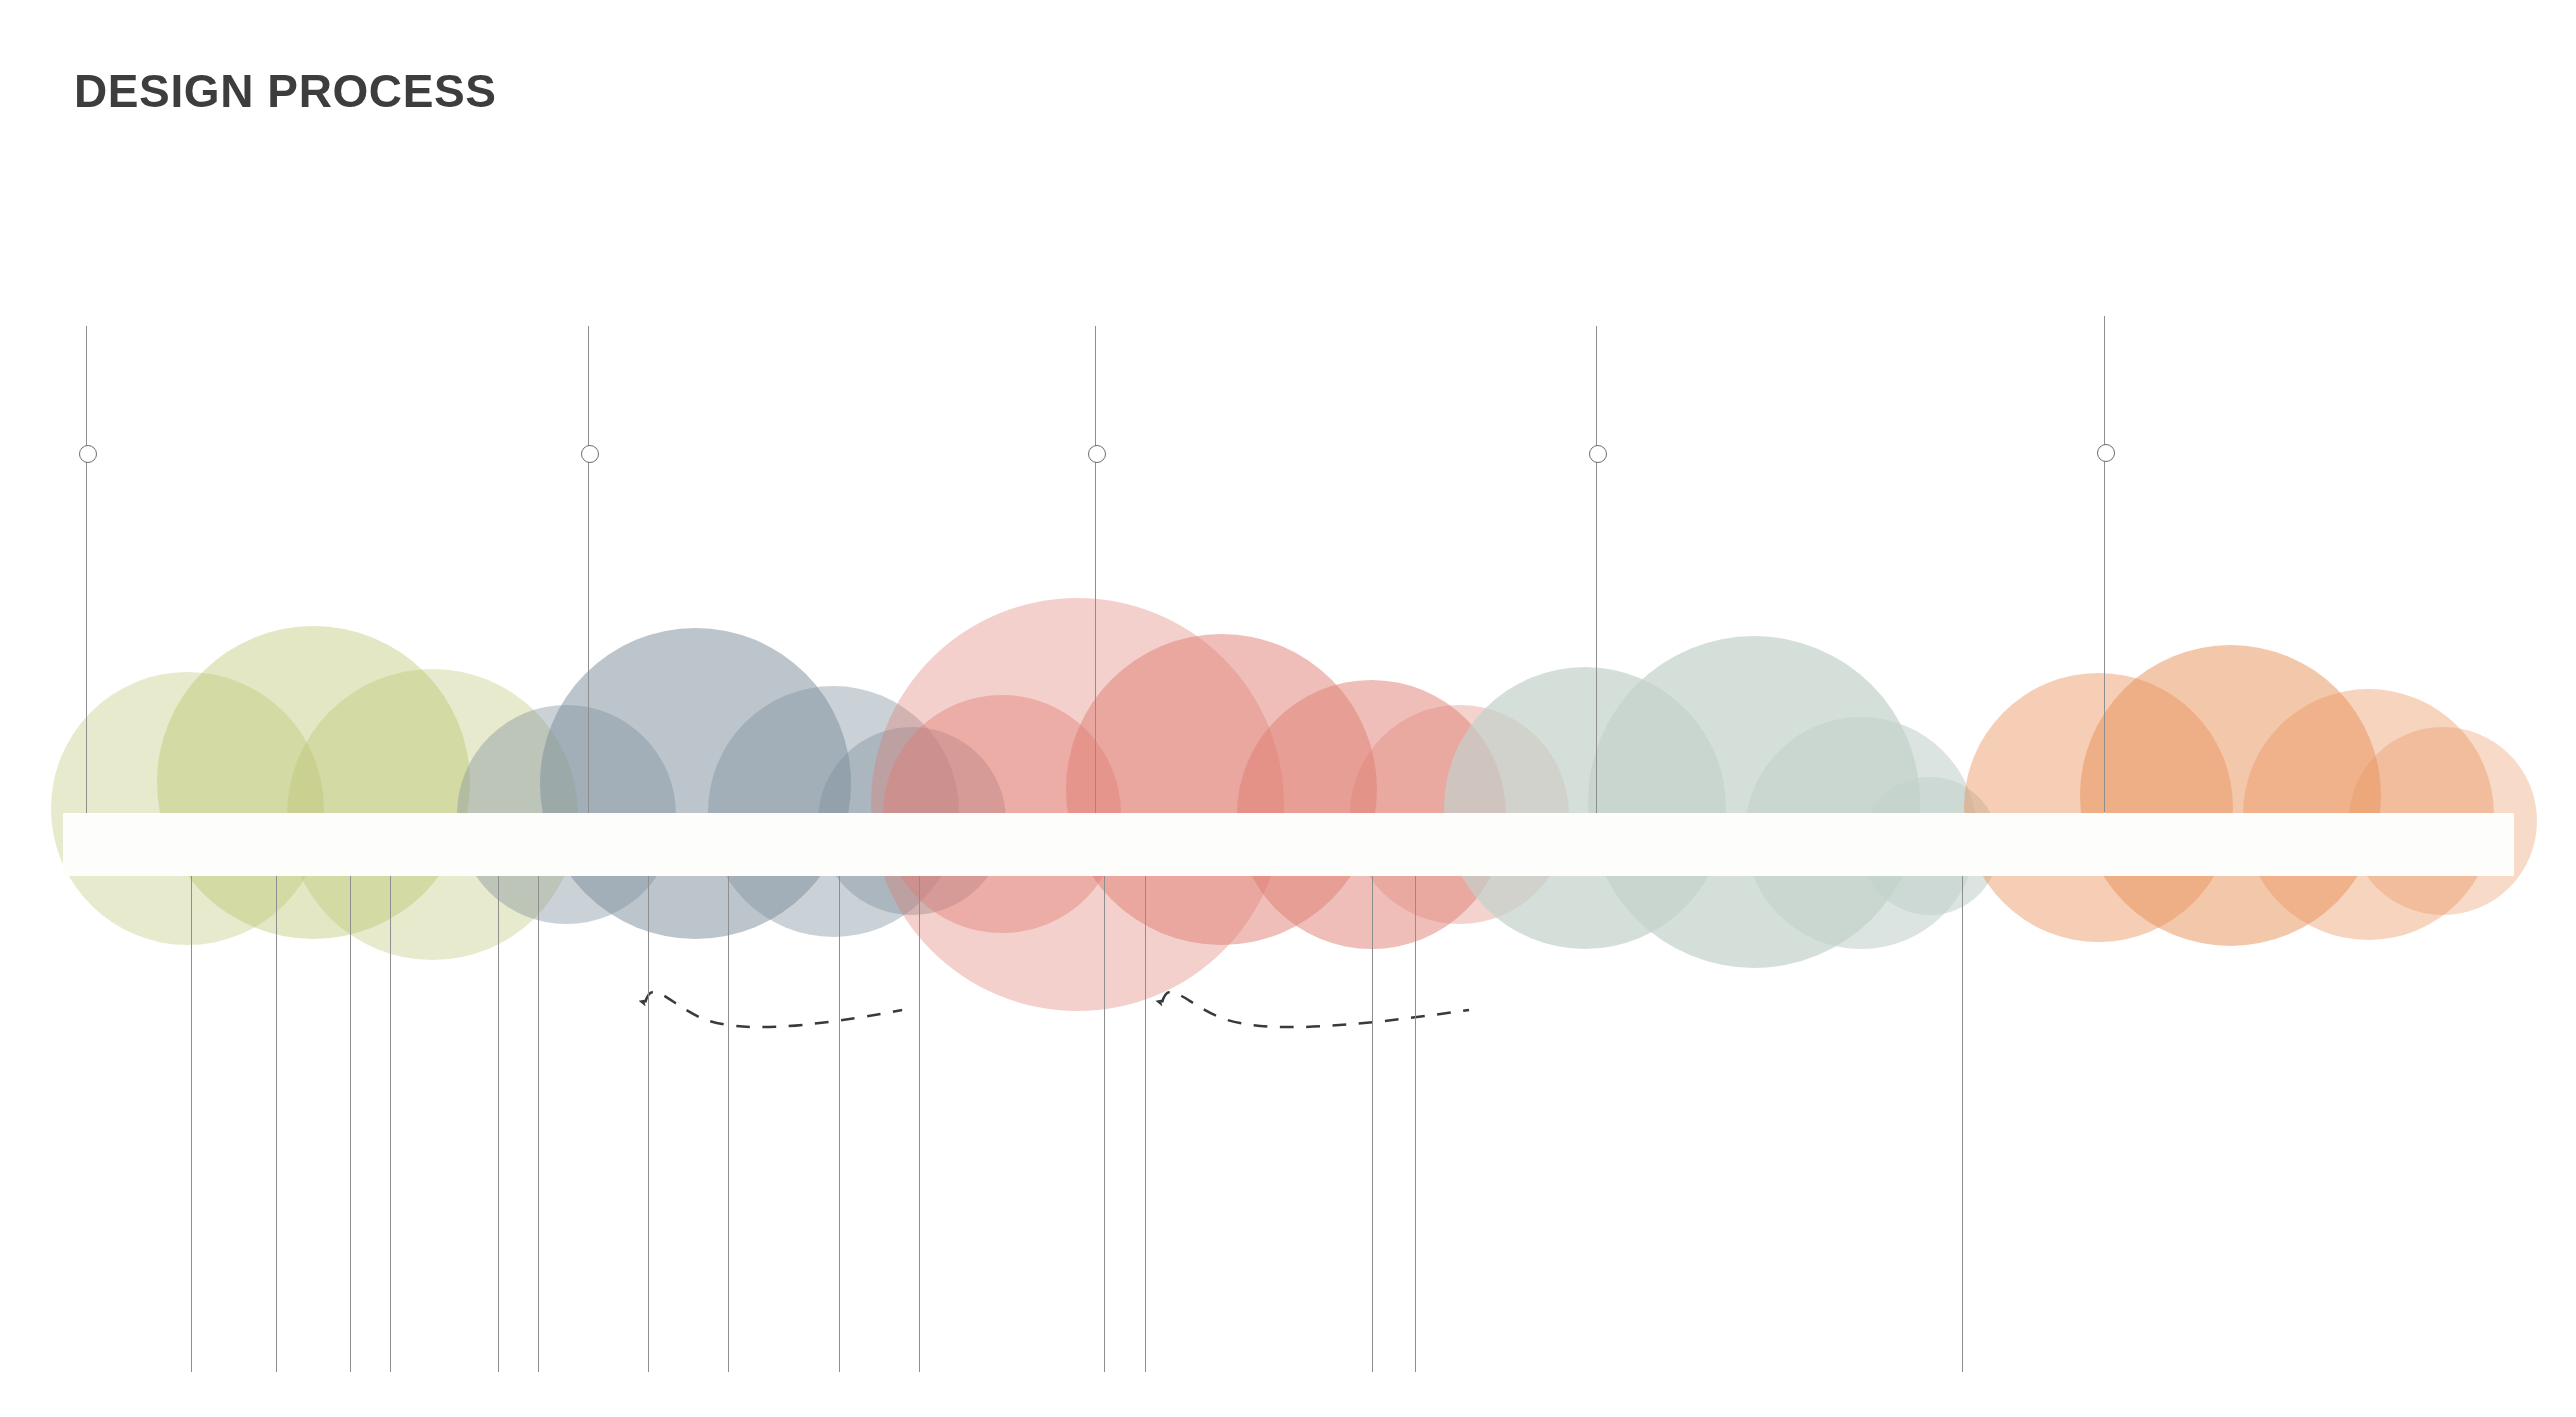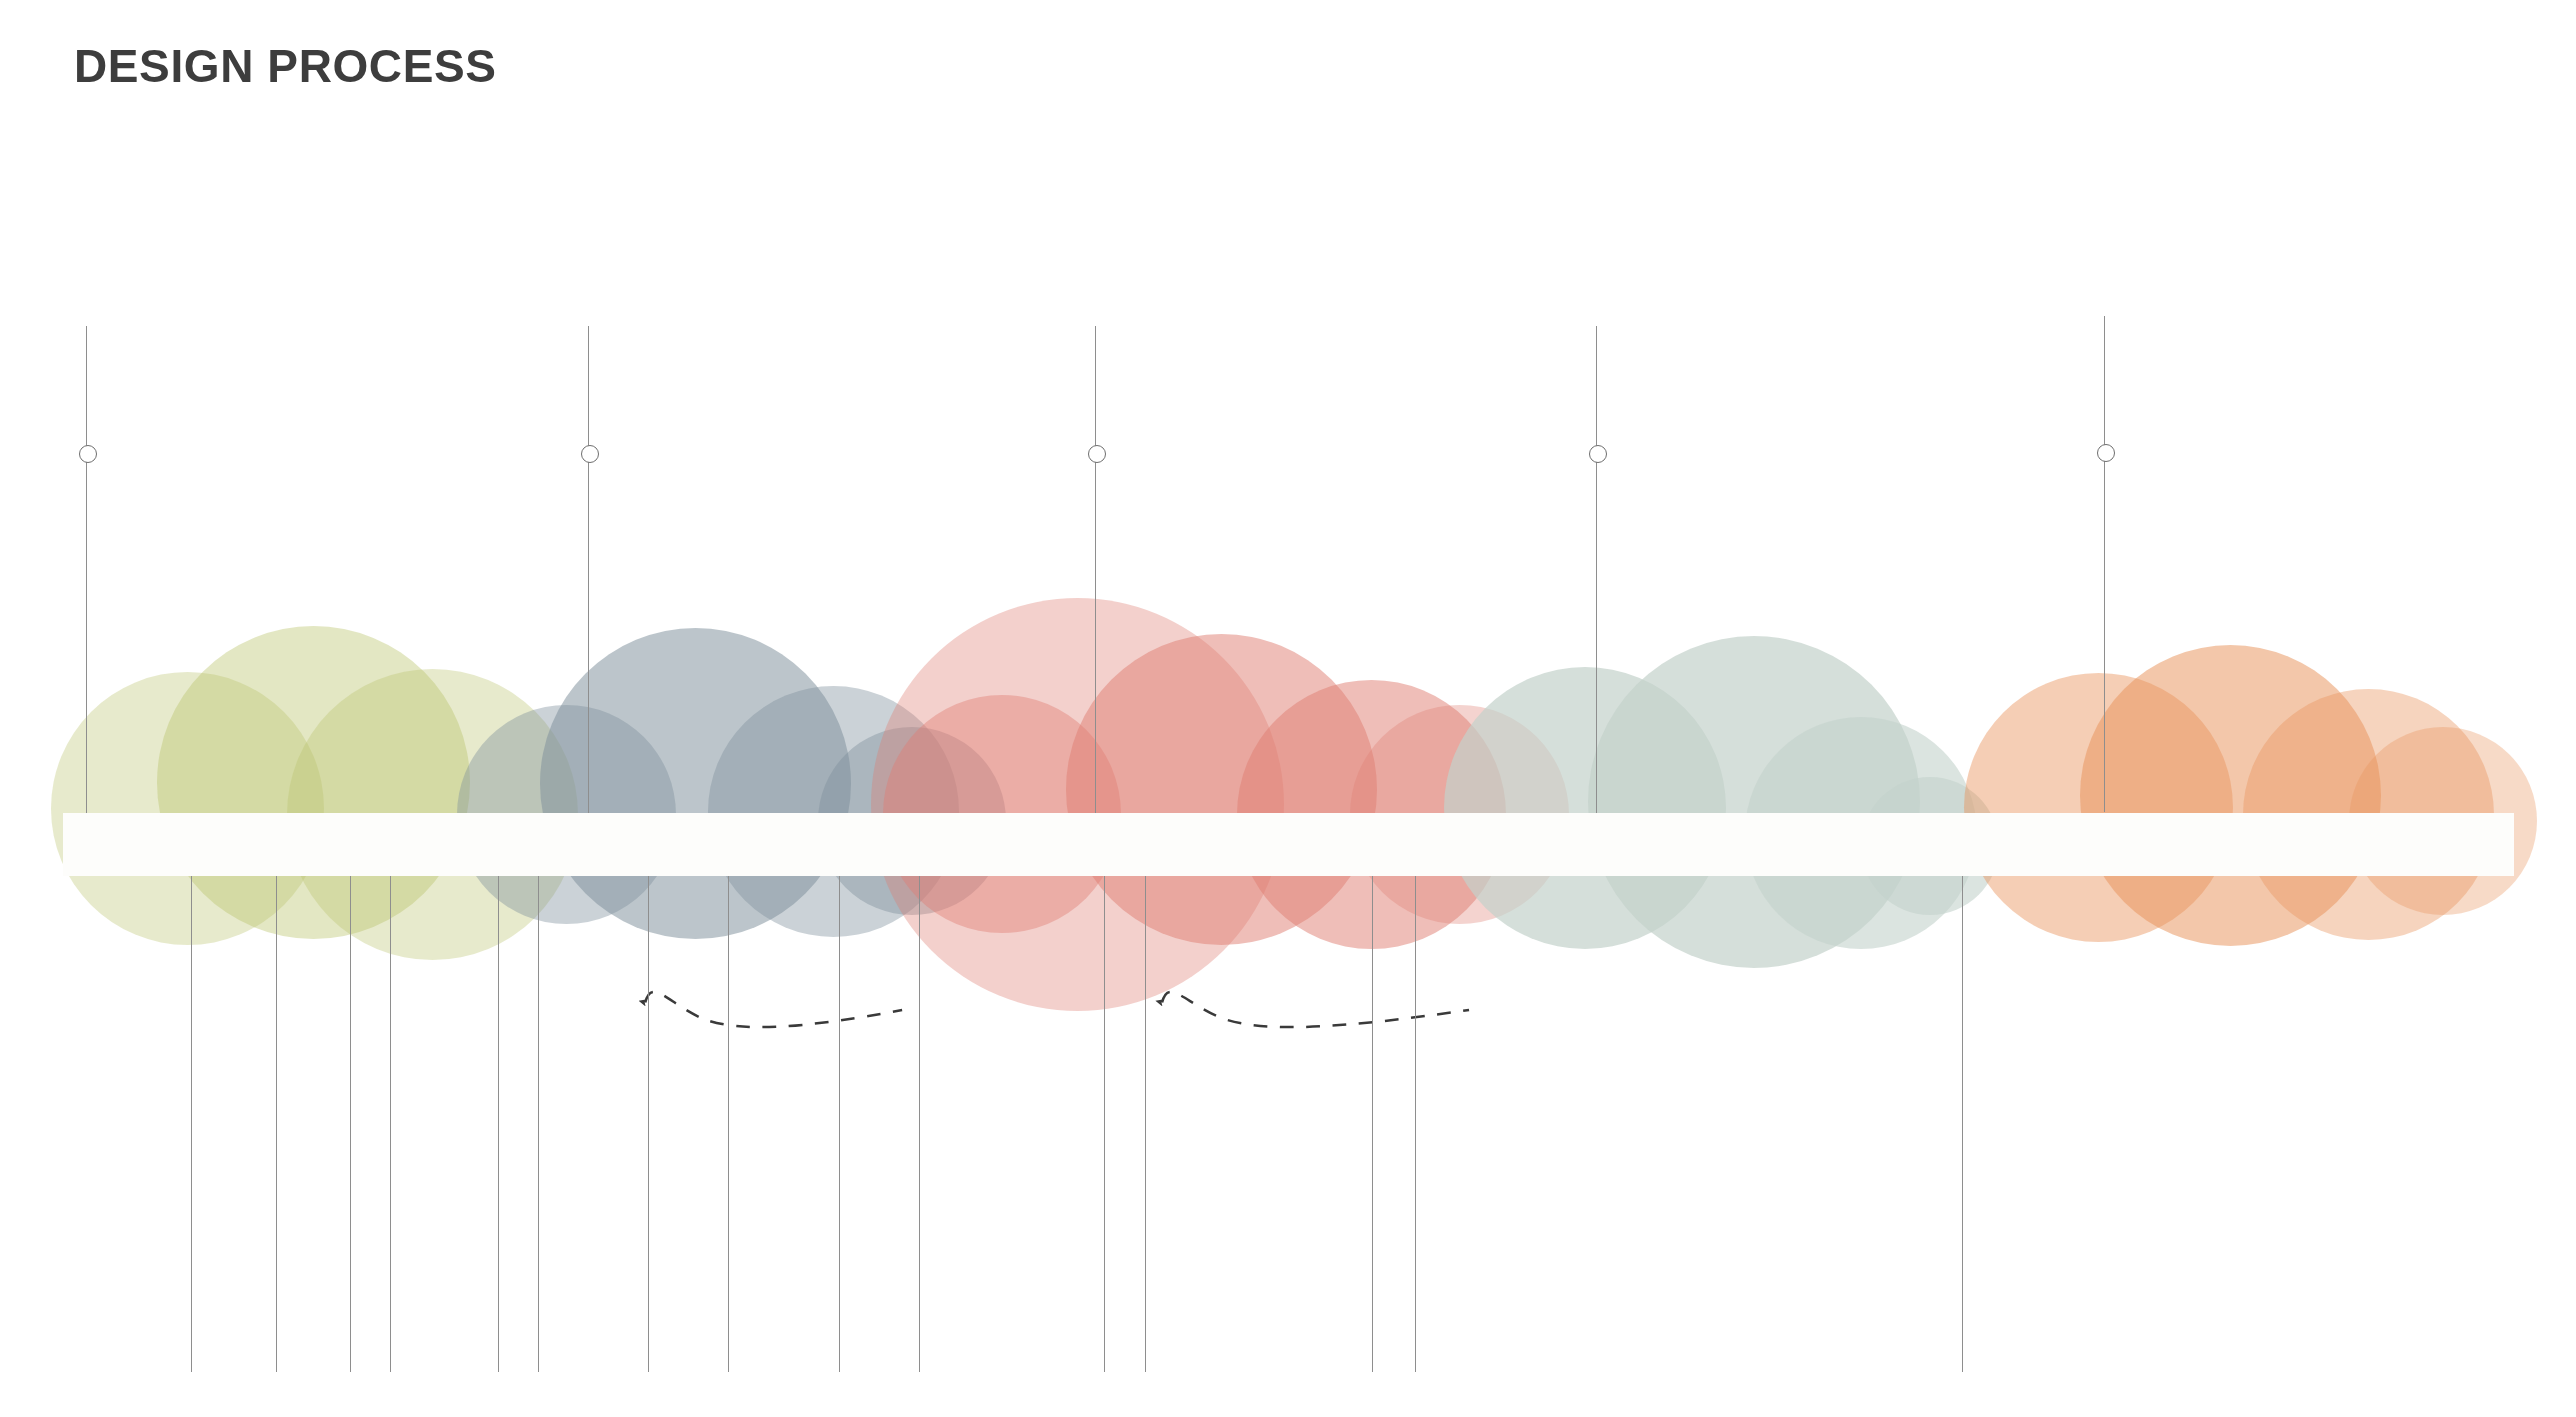--- a/index.html
+++ b/index.html
@@ -13,21 +13,21 @@
     width:2576px;
     height:1418px;
     overflow:hidden;
     background:#ffffff;
   }
 
   
   #title{
     position:absolute;
     left:74px;
-    top:39px;
+    top:64px;
     font-size:46px;
     font-weight:bold;
     letter-spacing:0.6px;
     color:#3d3d3d;
     white-space:nowrap;
   }
 
   
   #circles{
     position:absolute;

